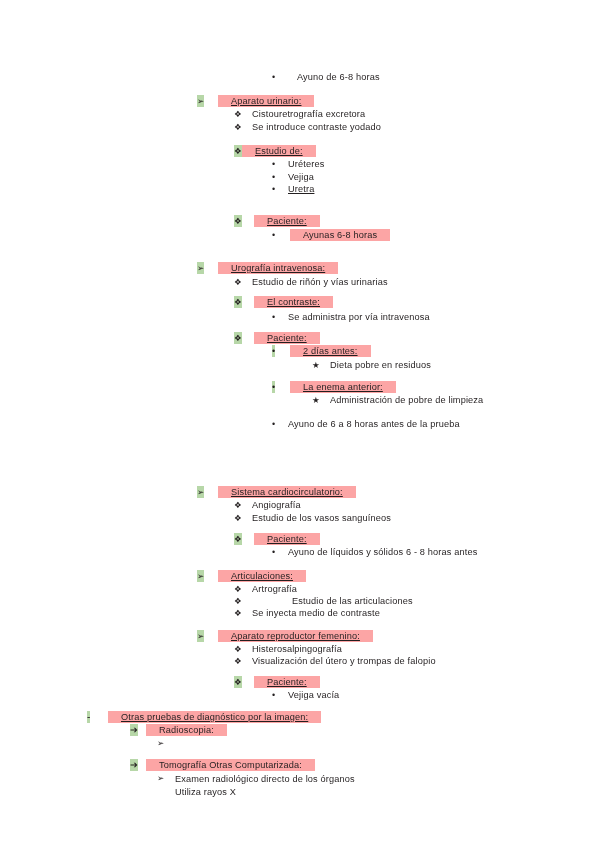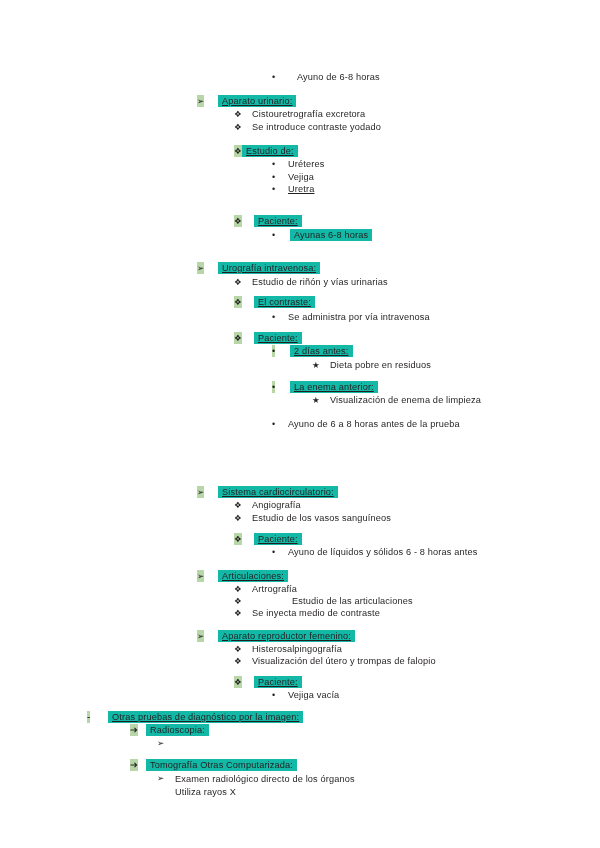--- a/index.html
+++ b/index.html
@@ -38,22 +38,22 @@
   .bullet.arrowhead  { font-size: 8.6px; }
   .bullet.star       { font-size: 8.6px; }
   .bullet.rarrow     { font-size: 9.4px; }
   .bullet.dash       { font-size: 10px; }
   .txt {
     position: absolute;
     display: inline-block;
     white-space: nowrap;
   }
   .hl {
-    background-color: #14b8a6;
-    padding: 0 4px;
+    background-color: #fca5a5;
+    padding: 0 13px;
   }
   .ul {
     text-decoration: underline;
     text-decoration-thickness: 1px;
     text-underline-offset: 1px;
   }
   .hl-bullet {
     background-color: #b7d7a8;
   }
 </style>
@@ -129,21 +129,21 @@
       <div class="line" style="top: 359px; left: 0px;">
         <span class="bullet star" style="left: 312px;">★</span>
         <span class="txt" style="left: 330px;">Dieta pobre en residuos</span>
       </div>
       <div class="line" style="top: 381px; left: 0px;">
         <span class="bullet dot hl-bullet" style="left: 272px;">•</span>
         <span class="txt hl ul" style="left: 290px;">La enema anterior:</span>
       </div>
       <div class="line" style="top: 394px; left: 0px;">
         <span class="bullet star" style="left: 312px;">★</span>
-        <span class="txt" style="left: 330px;">Visualización de enema de limpieza</span>
+        <span class="txt" style="left: 330px;">Administración de pobre de limpieza</span>
       </div>
       <div class="line" style="top: 418px; left: 0px;">
         <span class="bullet dot" style="left: 272px;">•</span>
         <span class="txt" style="left: 288px;">Ayuno de 6 a 8 horas antes de la prueba</span>
       </div>
       <div class="line" style="top: 486px; left: 0px;">
         <span class="bullet arrowhead hl-bullet" style="left: 197px;">➢</span>
         <span class="txt hl ul" style="left: 218px;">Sistema cardiocirculatorio:</span>
       </div>
       <div class="line" style="top: 499px; left: 0px;">

